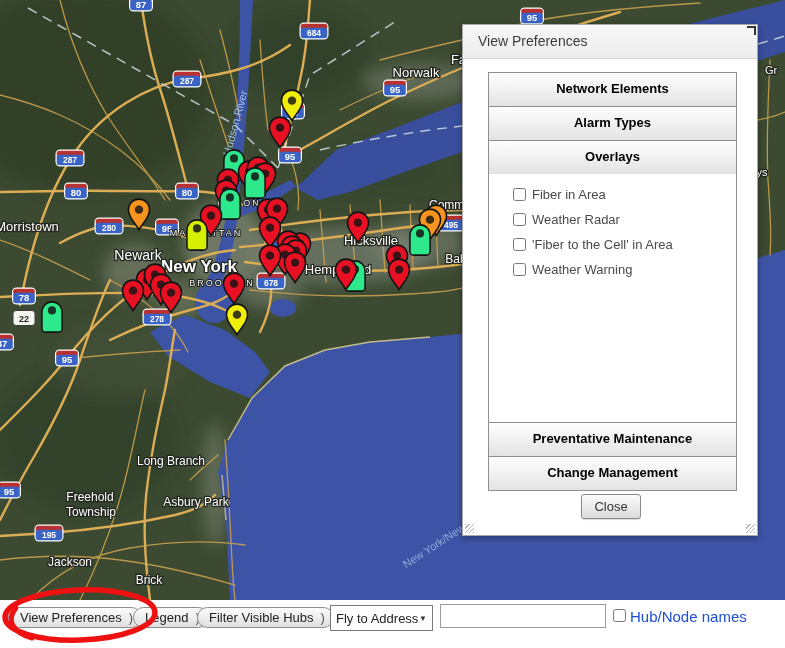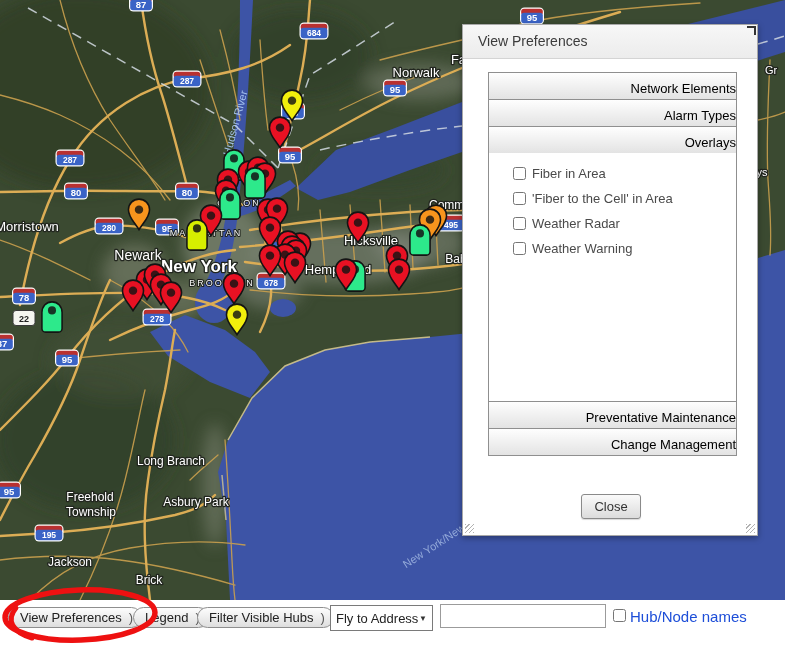--- a/index.html
+++ b/index.html
@@ -25,22 +25,22 @@
           border-bottom:1px solid #d4d4d4;line-height:33px;padding-left:15px;
           font-size:14px;color:#3c3c3c;position:relative;}
   .ne-grip{position:absolute;right:1px;top:1px;width:7px;height:7px;
           border-top:2px solid #333;border-right:2px solid #333;}
   .corner-grip{position:absolute;bottom:2px;width:9px;height:9px;opacity:.65;
           background:repeating-linear-gradient(-45deg,#888 0 1px,transparent 1px 3px);}
   .grip-sw{left:2px;}
   .grip-se{right:2px;}
   .vp-box{position:absolute;left:25px;top:48px;width:249px;}
   .acc-header{border:1px solid #8f8f8f;margin-top:-1px;background:linear-gradient(#fefefe,#e3e3e3);
-          font-size:13px;font-weight:normal;color:#000;text-align:right;
-          padding:8px 0 3px 0;cursor:pointer;}
+          font-size:13px;font-weight:bold;color:#000;text-align:center;
+          padding:8px 0 10px 0;cursor:pointer;}
   .acc-panel{border-left:1px solid #8f8f8f;border-right:1px solid #8f8f8f;margin-top:-1px;
           height:249px;background:#fff;padding-top:13px;box-sizing:border-box;}
   .chk-row{display:flex;align-items:center;gap:6px;margin:0 0 10px 24px;
           font-size:13px;color:#4a4a4a;}
   .chk-row input{width:13px;height:13px;margin:0;}
   .close-wrap{position:absolute;left:0;top:469px;width:296px;text-align:center;}
   .dlg-btn{font-size:13px;color:#333;background:linear-gradient(#fafafa,#dcdcdc);
           border:1px solid #8a8a8a;border-radius:3px;padding:4px 12px;cursor:pointer;
           box-shadow:0 1px 1px rgba(0,0,0,.15);}
 
@@ -373,25 +373,25 @@
       <div class="acc-header">Alarm Types</div>
       <div class="acc-header">Overlays</div>
 
       <div class="acc-panel">
         <label class="chk-row">
           <input type="checkbox" style="">
           <span>Fiber in Area</span>
         </label>
         <label class="chk-row">
           <input type="checkbox" style="">
-          <span>'Fiber to the Cell' in Area</span>
+          <span>Weather Radar</span>
         </label>
         <label class="chk-row">
           <input type="checkbox" style="">
-          <span>Weather Radar</span>
+          <span>'Fiber to the Cell' in Area</span>
         </label>
         <label class="chk-row">
           <input type="checkbox" style="">
           <span>Weather Warning</span>
         </label>
       </div>
 
       <div class="acc-header">Preventative Maintenance</div>
       <div class="acc-header">Change Management</div>
     </div>

